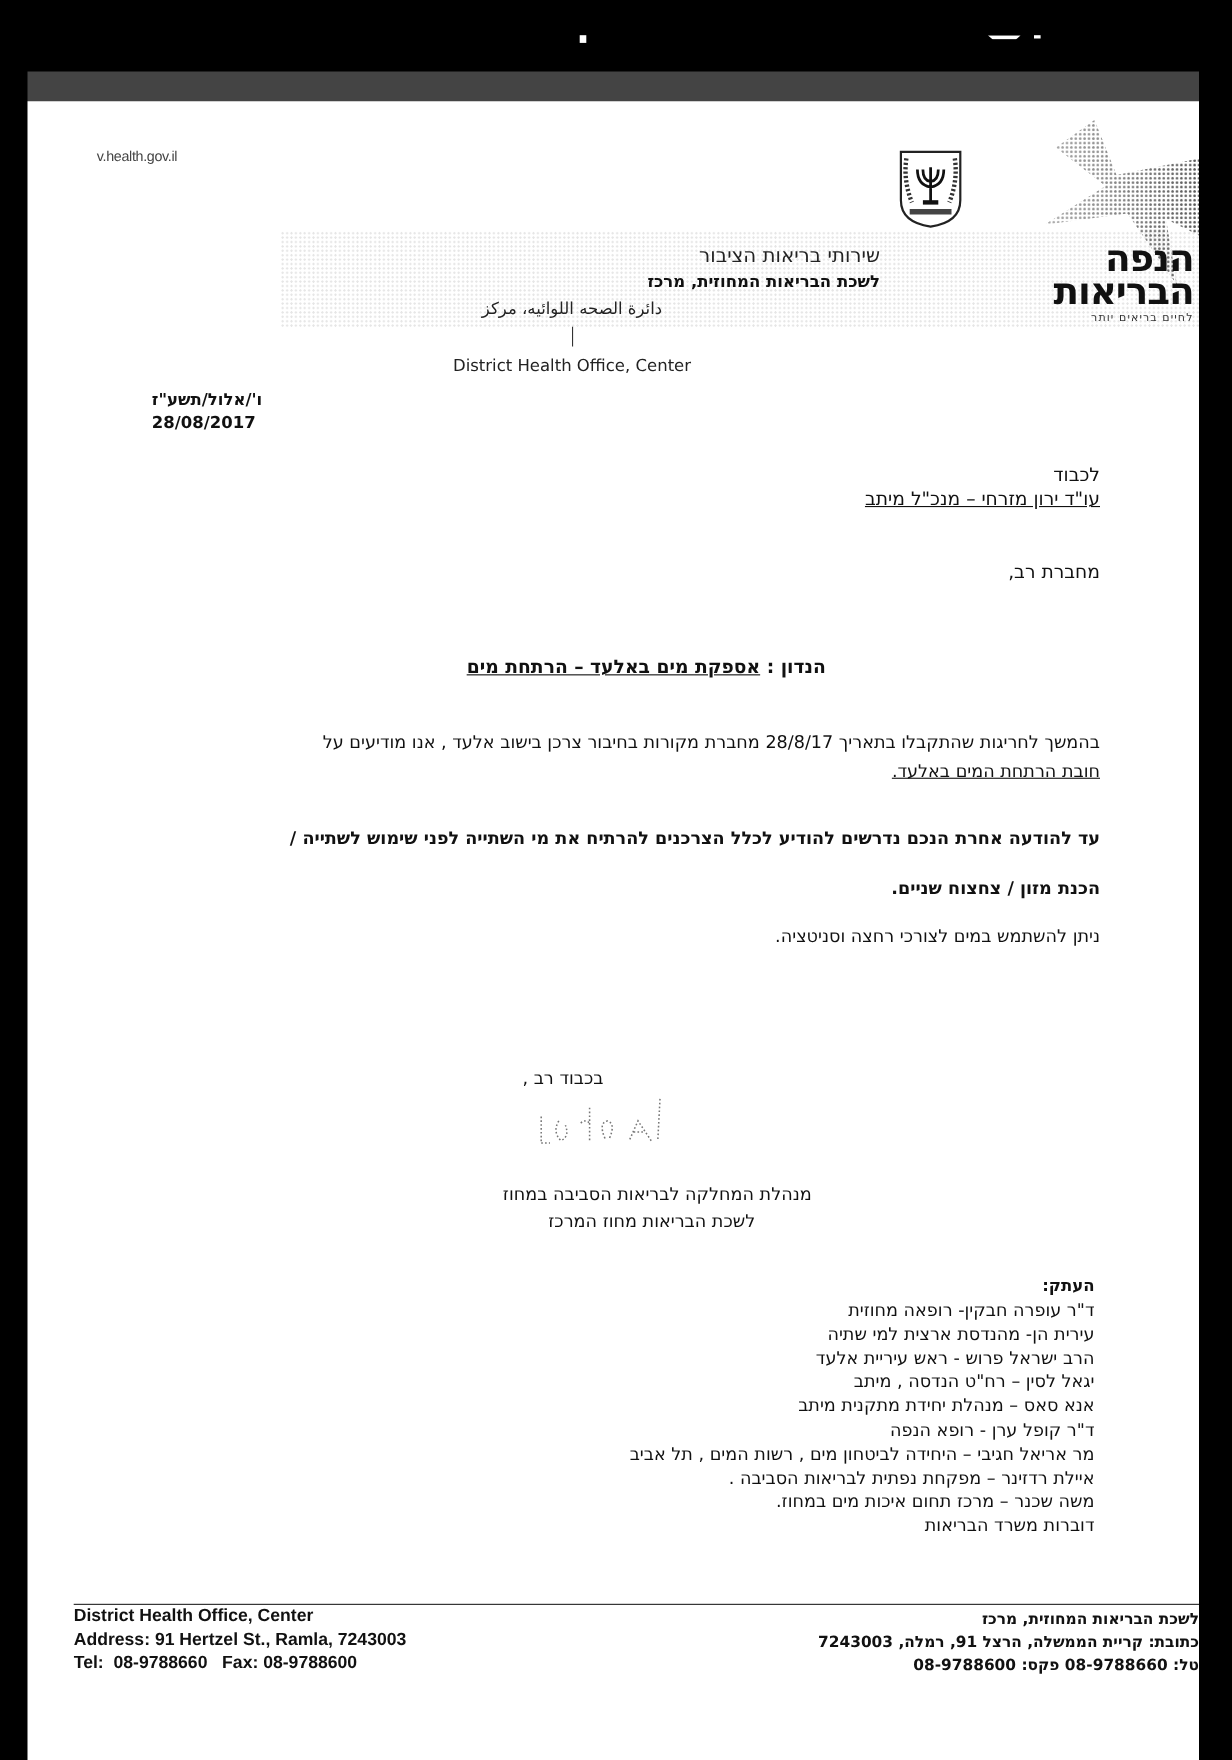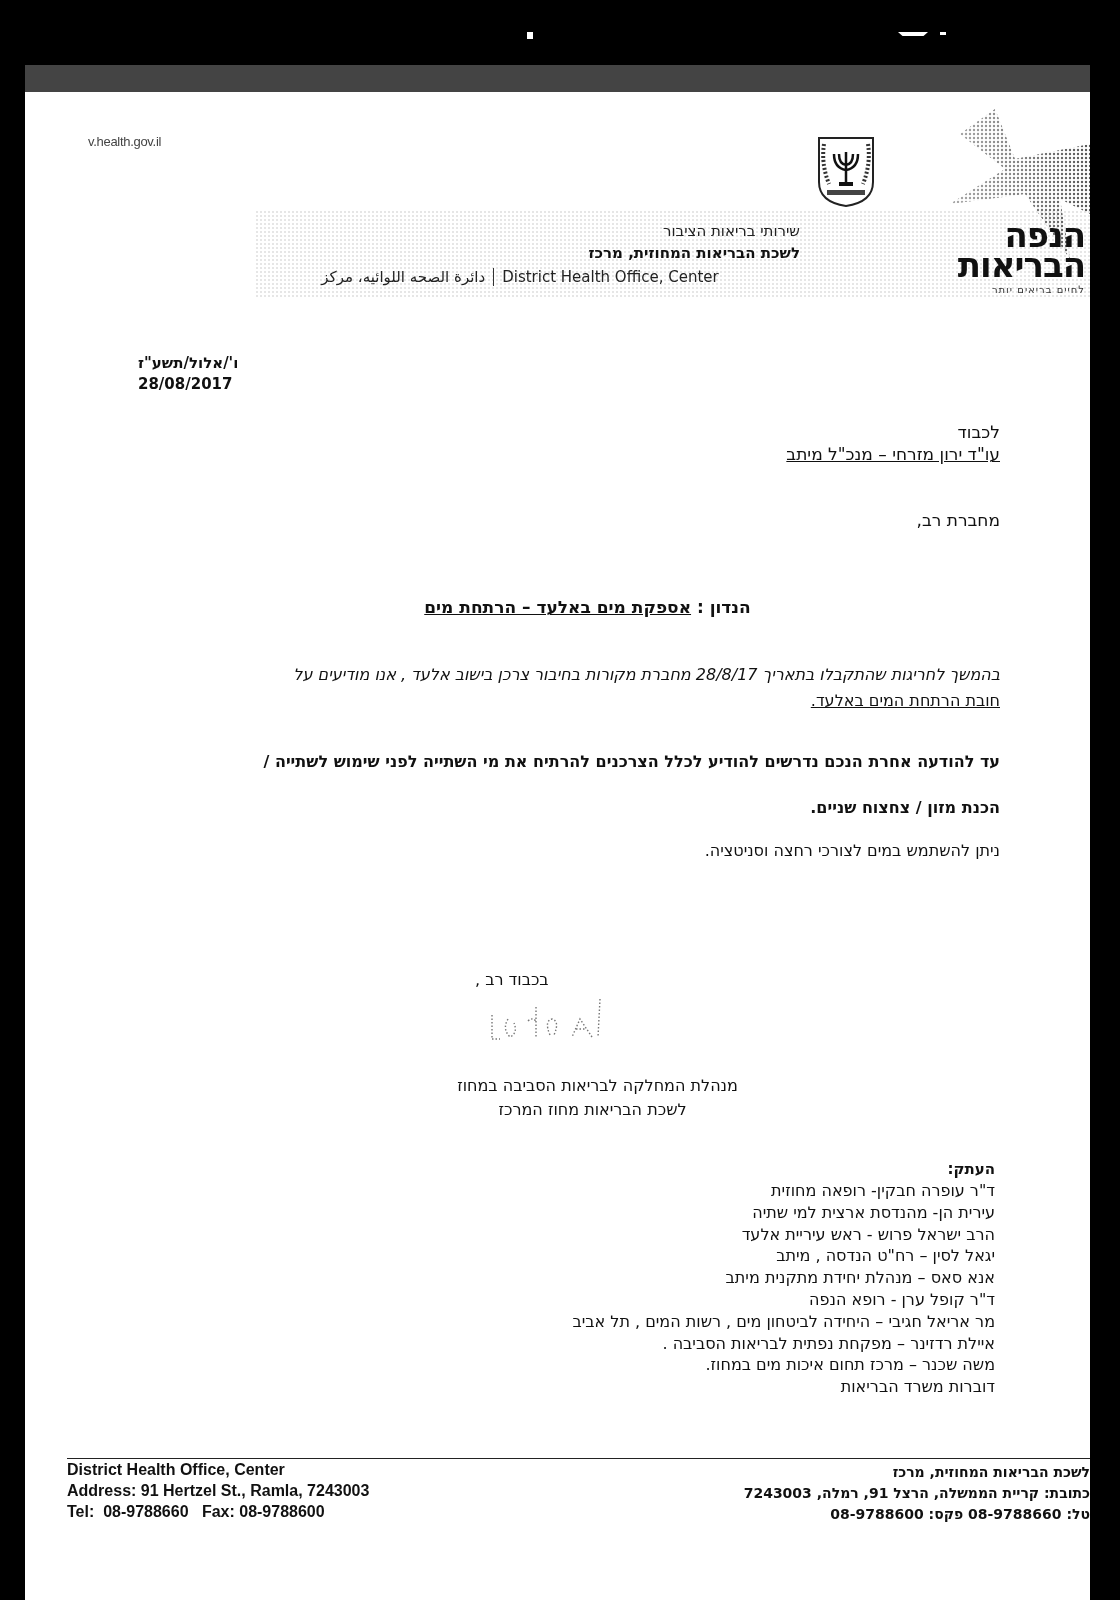--- a/index.html
+++ b/index.html
@@ -82,26 +82,26 @@
       font-size: 10px;
       color: #333;
       margin-top: 4px;
       letter-spacing: 1px;
     }
 
     .dept-block {
       right: 290px; top: 130px; width: 560px;
       font-family: "DejaVu Sans", sans-serif;
     }
-    .dept-line1 { font-size: 15px; color: #222; }
+    .dept-line1 { font-size: 18px; color: #222; }
     .dept-line2 { font-size: 15px; font-weight: bold; color: #111; margin-top: 4px; }
     .dept-line3 {
       margin-top: 6px;
-      display: flex; justify-content: center; align-items: center; gap: 8px;
-      font-size: 15px; color: #222;
+      display: flex; justify-content: flex-end; align-items: center; gap: 8px;
+      font-size: 15px; color: #222; flex-direction: column;
     }
     .dept-line3 .sep { width: 1px; height: 18px; background: #333; }
     .dept-en { font-family: "DejaVu Sans", sans-serif; direction: ltr; }
     .dept-ar { direction: rtl; }
 
     .hebrew-date {
       left: 113px; top: 262px;
       font-size: 15px; font-weight: bold;
       direction: rtl; text-align: left;
     }
@@ -130,21 +130,21 @@
       font-size: 17px; font-weight: bold;
       direction: rtl;
       padding-left: 60px;
     }
     .subject .subj-text { text-decoration: underline; }
 
     .body-p {
       right: 90px; width: 850px;
       font-size: 16px;
     }
-    .p1 { top: 573px; font-style: italic; }
+    .p1 { top: 573px; }
     .p2 { top: 599px; text-decoration: underline; }
     .p3 { top: 660px; font-weight: bold; }
     .p4 { top: 706px; font-weight: bold; }
     .p5 { top: 749px; }
 
     .closing {
       left: 450px; top: 878px;
       font-size: 16px;
       direction: rtl;
     }

